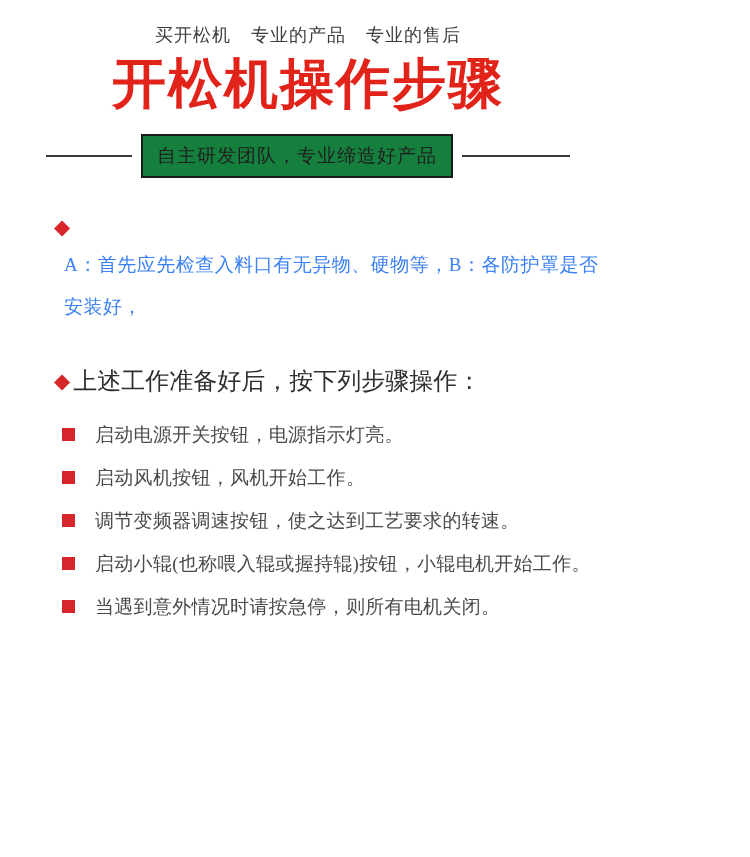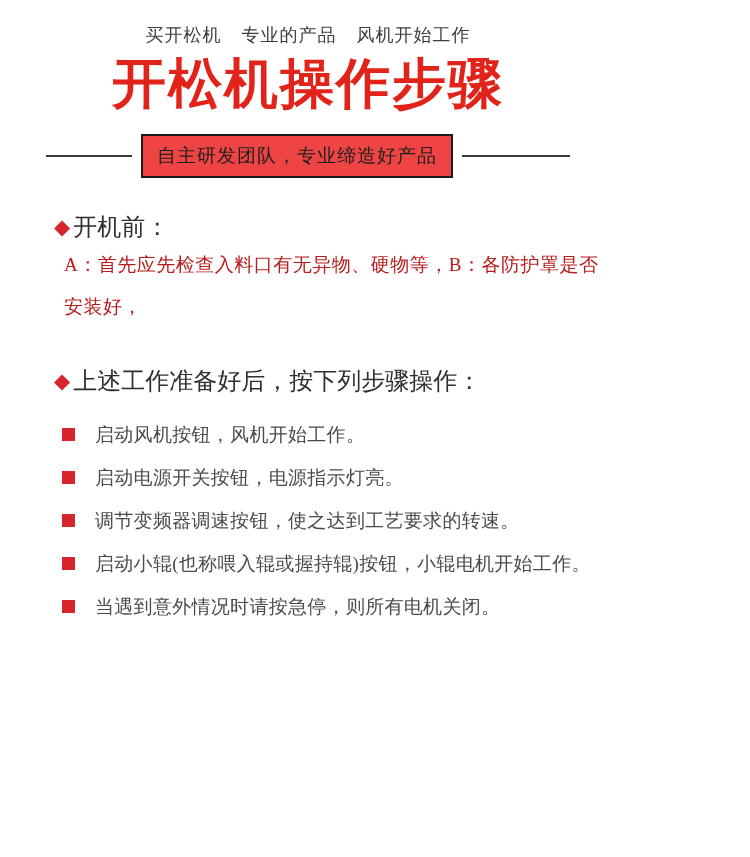--- a/index.html
+++ b/index.html
@@ -52,21 +52,21 @@
     border-top: 2px solid #3a3a3a;
   }
   .hline-left  { width: 86px;  margin-right: 9px; }
   .hline-right { width: 108px; margin-left: 9px; }
   .banner-box {
     border: 2px solid #1c1c1c;
     padding: 7px 14px;
     font-size: 19px;
     letter-spacing: 1px;
     color: #1f1f1f;
-    background: #ef4444;
+    background: #15803d;
   }
 
   
   .section-before { margin-top: 32px; }
   .section-steps  { margin-top: 36px; }
   .sec-heading {
     display: flex;
     align-items: center;
     margin-left: 54px;
     font-size: 24px;
@@ -78,21 +78,21 @@
     font-size: 21px;
     color: #d6252b;
     margin-right: 3px;
   }
 
   
   .para {
     margin: 0 0 0 64px;
     font-size: 19px;
     line-height: 42px;
-    color: #b91c1c;
+    color: #3b82f6;
     letter-spacing: 0.5px;
   }
 
   
   .step-list { margin: 22px 0 0 62px; }
   .step {
     display: flex;
     align-items: flex-start;
     margin-bottom: 13px;
   }
@@ -113,62 +113,61 @@
   }
 </style>
 </head>
 <body>
 
 <div class="page">
 
   <div class="tagline">
     <span>买开松机</span>
     <span>专业的产品</span>
-    <span>风机开始工作</span>
+    <span>专业的售后</span>
   </div>
 
   <h1 class="title">开松机操作步骤</h1>
 
   <div class="divider-row">
     <span class="hline hline-left"></span>
     <div class="banner-box">
       <span>自主研发团队，专业缔造好产品</span>
     </div>
     <span class="hline hline-right"></span>
   </div>
 
   <div class="section-before">
     <div class="sec-heading">
       <span class="diamond">◆</span>
-      <span>开机前：</span>
     </div>
     <div class="para">
       <div>A：首先应先检查入料口有无异物、硬物等，B：各防护罩是否安装好，</div>
     </div>
   </div>
 
   <div class="section-steps">
     <div class="sec-heading">
       <span class="diamond">◆</span>
       <span>上述工作准备好后，按下列步骤操作：</span>
     </div>
 
     <div class="step-list">
 
       <div class="step">
         <span class="sq"></span>
         <div class="step-text">
-          <div>启动风机按钮，风机开始工作。</div>
+          <div>启动电源开关按钮，电源指示灯亮。</div>
         </div>
       </div>
 
       <div class="step">
         <span class="sq"></span>
         <div class="step-text">
-          <div>启动电源开关按钮，电源指示灯亮。</div>
+          <div>启动风机按钮，风机开始工作。</div>
         </div>
       </div>
 
 
       <div class="step">
         <span class="sq"></span>
         <div class="step-text">
           <div>调节变频器调速按钮，使之达到工艺要求的转速。</div>
         </div>
       </div>

